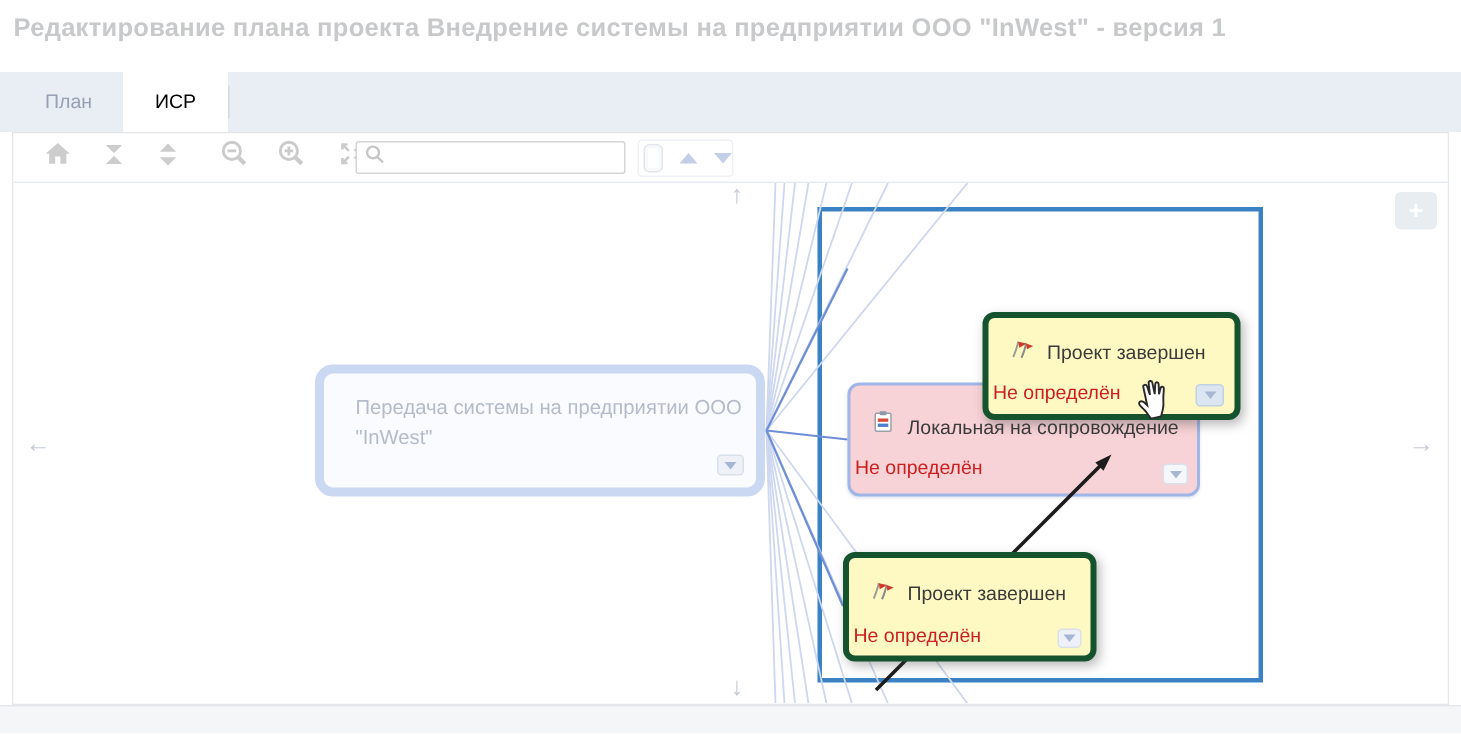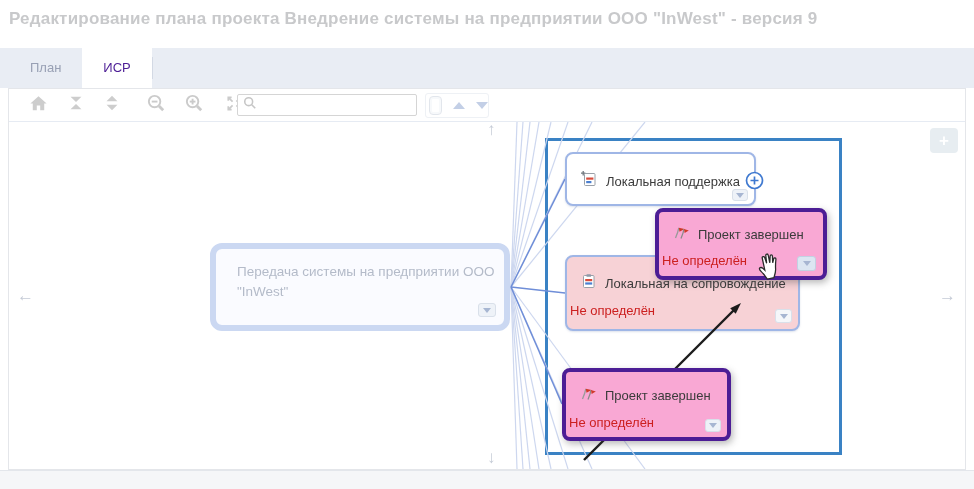--- a/index.html
+++ b/index.html
@@ -15,21 +15,21 @@
     white-space:nowrap; overflow:hidden;
   }
   
   .tabbar {
     position:absolute; left:0; top:48px; width:974px; height:40px;
     background:#e9edf4; display:flex; align-items:stretch; padding-left:9px;
   }
   .tab {
     padding:0 21px; line-height:40px; font-size:13px; color:#98a0b4; cursor:default;
   }
-  .tab.active { background:#fff; color:#4c1d95; }
+  .tab.active { background:#fff; color:#000000; }
   .tabsep { width:1px; height:22px; background:#d3d9e4; align-self:center; }
   
   .panel {
     position:absolute; left:8px; top:88px; width:958px; height:382px;
     background:#fff; border:1px solid #e4e6ea;
   }
   .toolbar {
     position:absolute; left:0; top:0; width:100%; height:33px;
     background:#fff; border-bottom:1px solid #e6ebf3;
   }
@@ -76,21 +76,21 @@
     background:#fff; border:2px solid #9fb6e6; box-shadow:0 1px 2px rgba(120,140,180,.25);
   }
   .node-ls .nrow { padding-top:16px; }
   .node-task {
     left:556px; top:133px; width:235px; height:76px; z-index:4;
     background:#f7d2d6; border:2px solid #9fb6e6; box-shadow:0 1px 2px rgba(120,140,180,.25);
   }
   .node-task .nrow { padding-top:16px; }
   .node-task .nstatus { margin-top:9px; }
   .node-ms {
-    background:#f9a8d4; border:4px solid #4c1d95; box-shadow:2px 3px 7px rgba(60,60,60,.35);
+    background:#fef9c3; border:4px solid #14532d; box-shadow:2px 3px 7px rgba(60,60,60,.35);
   }
   .node-ms-tip { left:646px; top:86px; width:172px; height:72px; z-index:7; }
   .node-ms-tip .nrow { padding-top:11px; }
   .node-ms-tip .nstatus { margin-top:8px; }
   .node-ms-btm { left:553px; top:246px; width:169px; height:73px; z-index:6; }
   .node-ms-btm .nrow { padding-top:12px; }
   .node-ms-btm .nstatus { margin-top:9px; }
   
   .cbtn {
     position:absolute; width:16px; height:13px; border-radius:3px;
@@ -107,21 +107,21 @@
   .arrow-svg { position:absolute; left:0; top:0; z-index:5; pointer-events:none; }
   .cursor { position:absolute; left:744px; top:128px; z-index:10; pointer-events:none; }
   
   .footer { position:absolute; left:0; top:470px; width:974px; height:19px; background:#f5f6f8; border-top:1px solid #e3e6eb; }
 </style>
 </head>
 <body>
 
 <div id="app">
 
-  <div class="title">Редактирование плана проекта Внедрение системы на предприятии ООО "InWest" - версия 9</div>
+  <div class="title">Редактирование плана проекта Внедрение системы на предприятии ООО "InWest" - версия 1</div>
 
   <div class="tabbar">
     <div class="tab">План</div>
     <div class="tab active">ИСР</div>
     <div class="tabsep"></div>
   </div>
 
   <div class="panel">
 
     <div class="toolbar">
@@ -264,42 +264,20 @@
               </svg>
           </span>
           <span class="ntitle">Проект завершен</span>
         </div>
         <div class="nstatus">Не определён</div>
         <div class="cbtn">
             <span class="tri-down"></span>
           </div>
       </div>
 
-      <div class="node node-ls">
-        <div class="nrow">
-          <span>
-            <svg width="18" height="18" viewBox="0 0 18 18">
-                <rect x="4.5" y="3.5" width="10.5" height="12" rx="1" fill="#fff" stroke="#9aa0a8"></rect>
-                <rect x="6.2" y="7.5" width="7.2" height="2.2" fill="#d84a3a"></rect>
-                <rect x="6.2" y="11" width="5.2" height="2.2" fill="#4a7fd0"></rect>
-                <path d="M3.2 1 V5.4 M1 3.2 H5.4" stroke="#70787f" stroke-width="1.3"></path>
-              </svg>
-          </span>
-          <span class="ntitle">Локальная поддержка</span>
-        </div>
-        <div class="cbtn">
-            <span class="tri-down"></span>
-          </div>
-        <div class="addcircle">
-          <svg width="19" height="19" viewBox="0 0 19 19">
-              <circle cx="9.5" cy="9.5" r="8" fill="#fff" stroke="#3f79d0" stroke-width="1.7"></circle>
-              <path d="M9.5 5.5 V13.5 M5.5 9.5 H13.5" stroke="#3f79d0" stroke-width="1.7"></path>
-            </svg>
-        </div>
-      </div>
 
       <div class="node node-ms node-ms-tip">
         <div class="nrow">
           <span>
             <svg width="18" height="18" viewBox="0 0 18 18">
                 <path d="M3.5 15 C5.2 11 6.3 7.8 6.8 4.8" stroke="#9a9a9a" fill="none" stroke-width="1.3"></path>
                 <path d="M6.8 4.8 L12.6 6 L7.5 8.8 Z" fill="#d03a2a"></path>
                 <path d="M9 15.5 C10.6 11.8 11.6 8.6 12 6" stroke="#8a8a8a" fill="none" stroke-width="1.3"></path>
                 <path d="M12 6 L16.8 7.6 L12.6 9.9 Z" fill="#d03a2a"></path>
               </svg>

